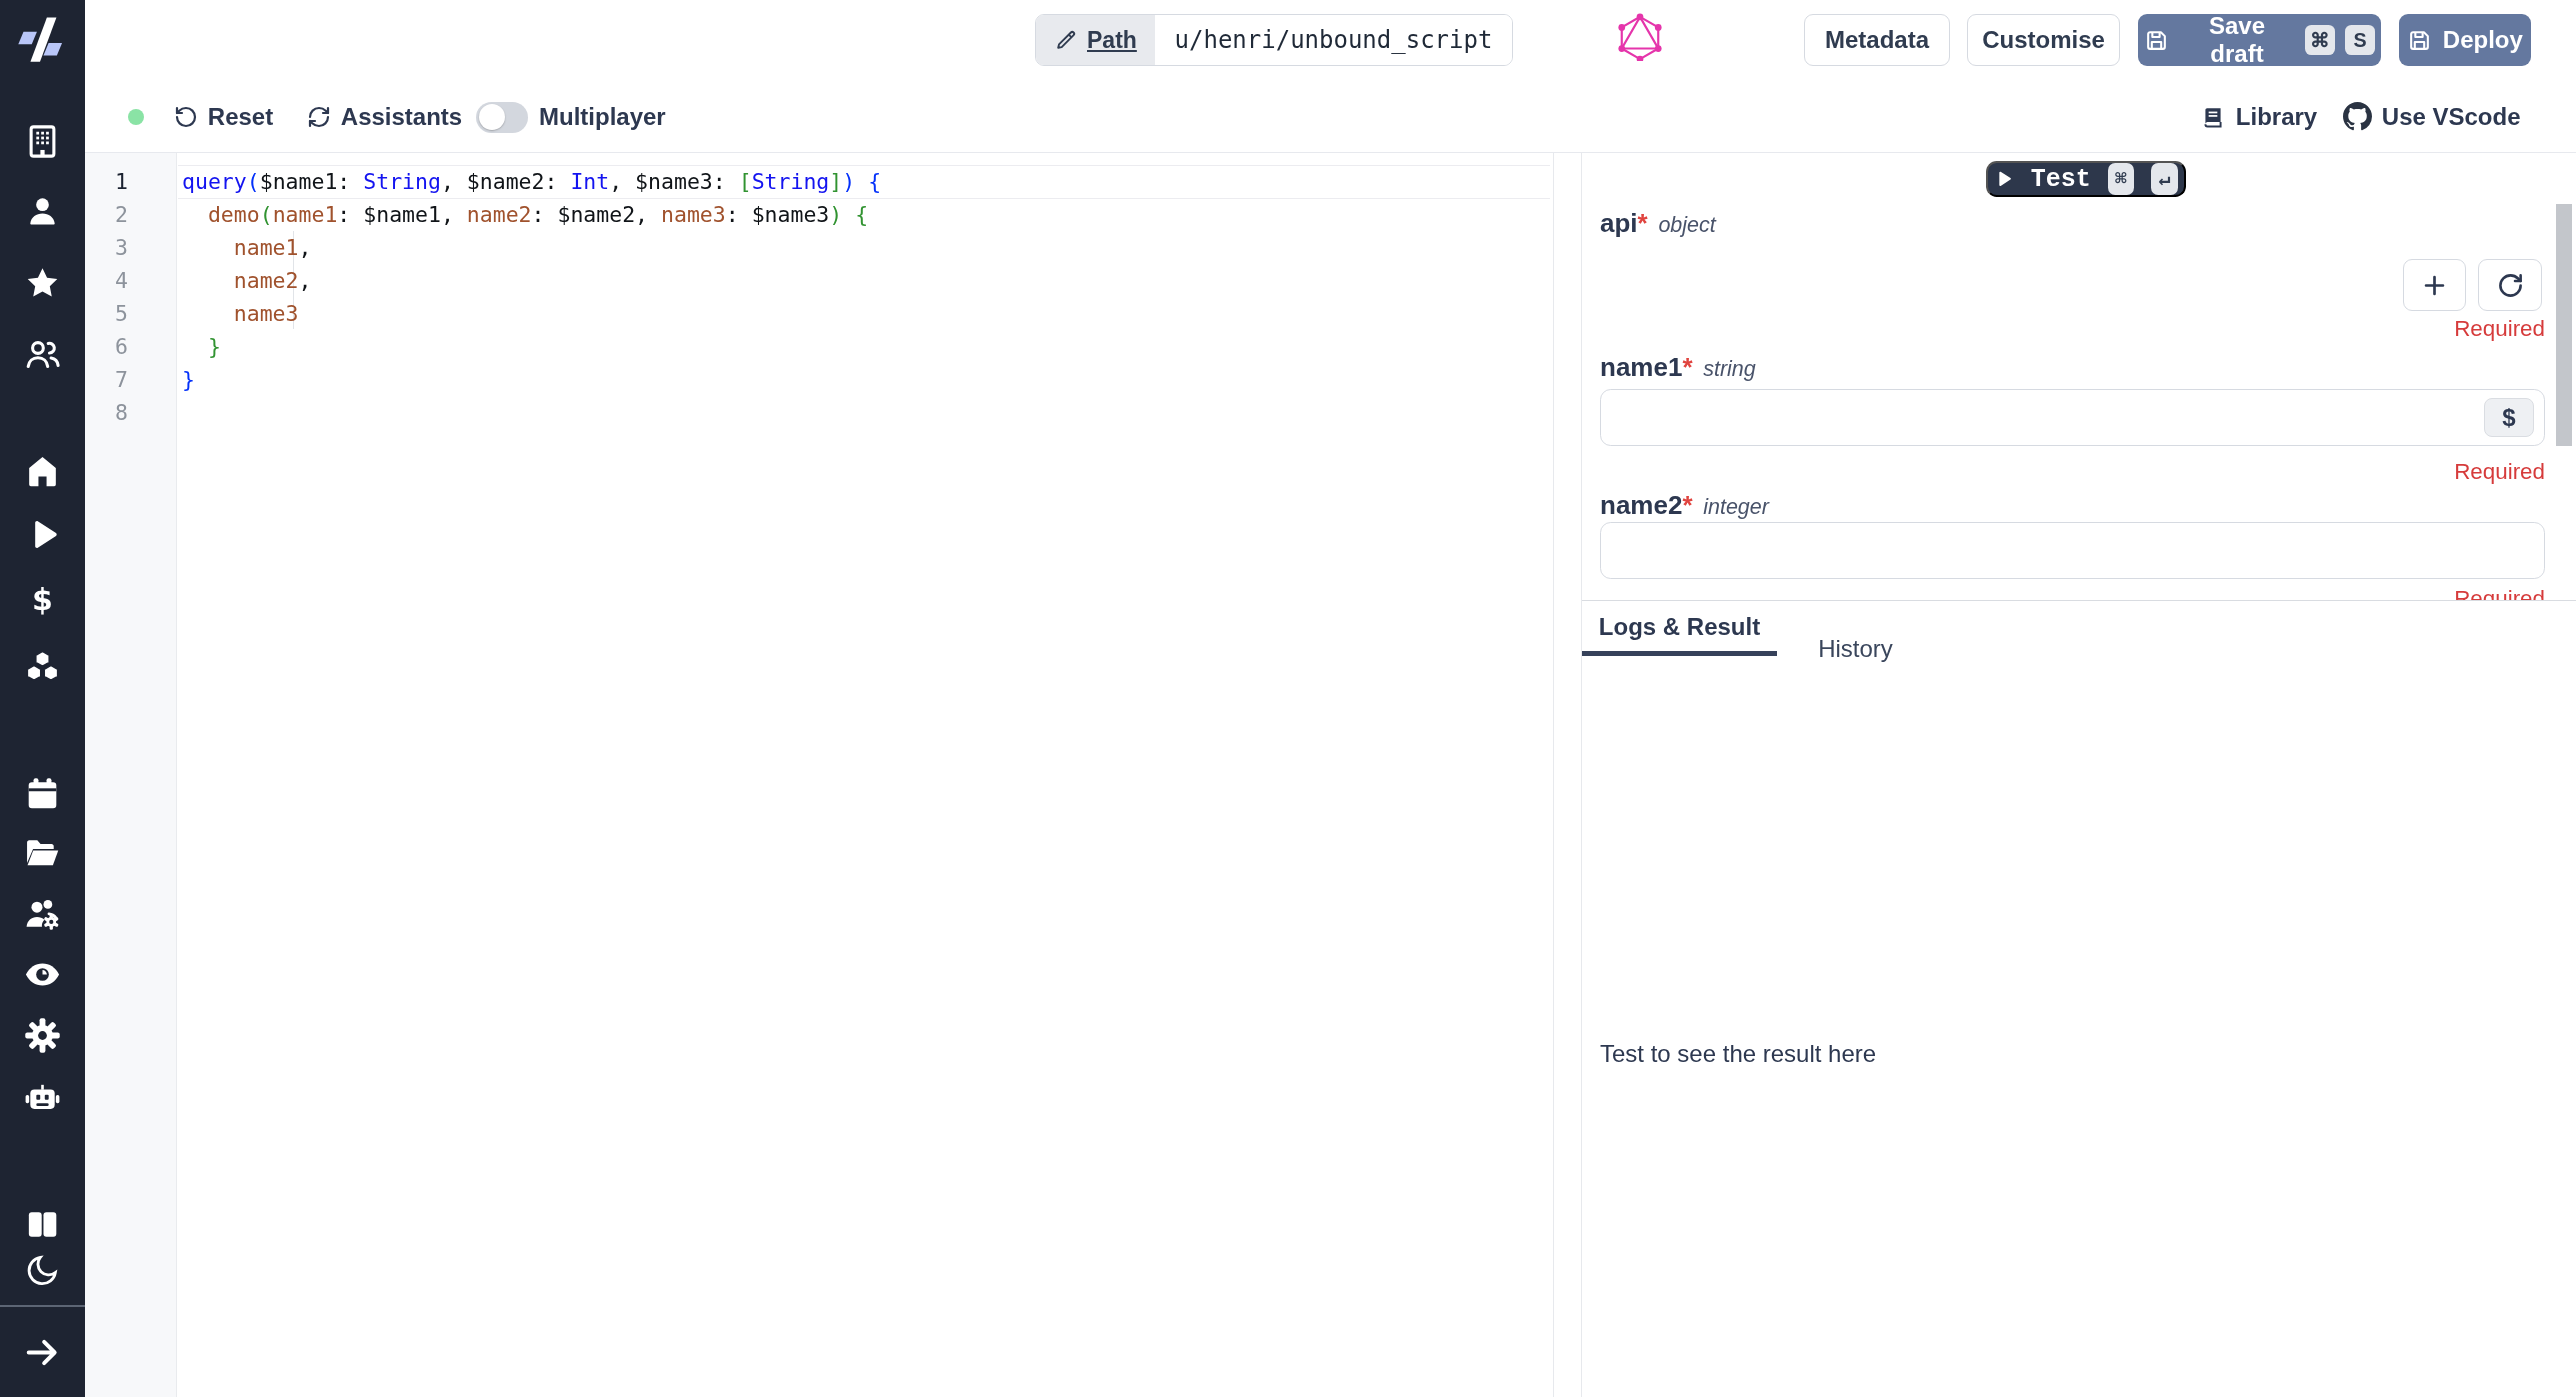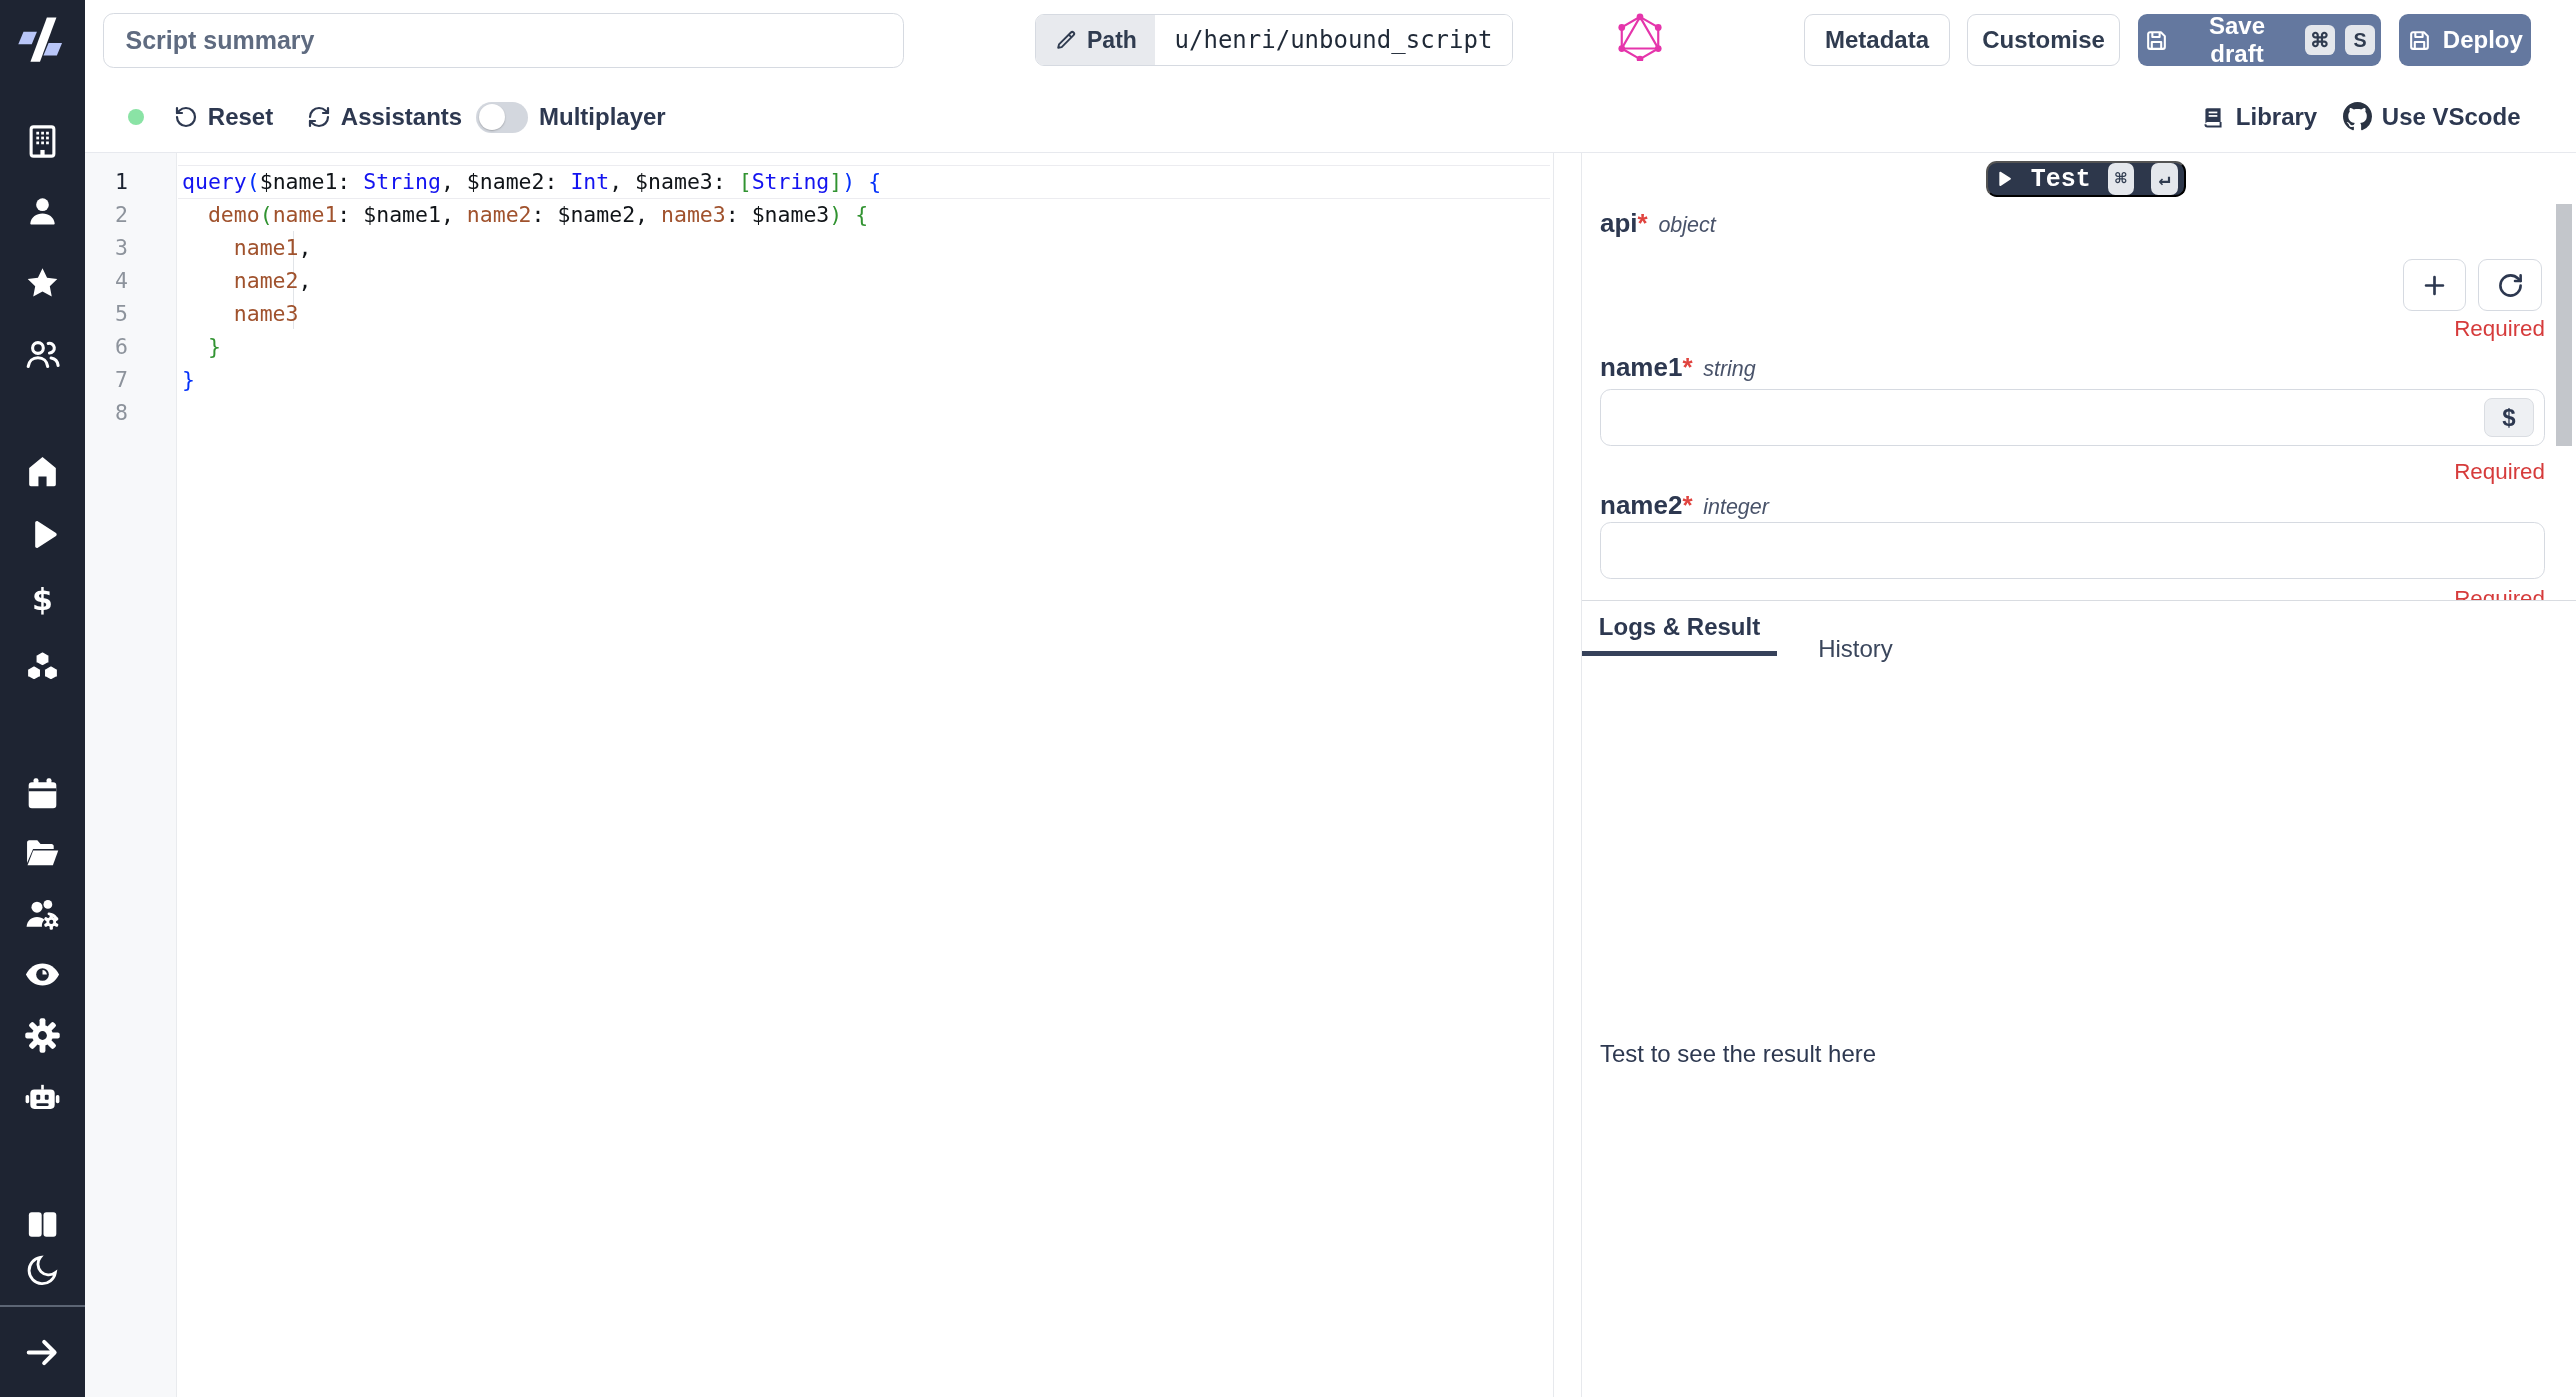--- a/index.html
+++ b/index.html
@@ -9,21 +9,21 @@
   .sidebar{position:absolute;left:0;top:0;width:85px;height:1397px;background:#1e2432;z-index:5;}
   .side-ic{position:absolute;left:0;width:85px;display:flex;justify-content:center;align-items:center;color:#fff;cursor:pointer;}
   .side-div{position:absolute;left:0;top:1305px;width:85px;height:1.8px;background:#5c6574;}
   .dollar-glyph{font-size:30px;font-weight:bold;color:#fff;font-family:"DejaVu Sans",sans-serif;}
   
   .topbar{position:absolute;left:85px;top:0;width:2491px;height:81px;background:#fff;}
   .summary-input{position:absolute;left:18px;top:12.5px;width:801px;height:55px;border:1.8px solid #d6dae1;border-radius:10.7px;
       font-size:25px;font-weight:600;color:#303c50;padding:0 21.5px;box-sizing:border-box;outline:none;font-family:"Liberation Sans",sans-serif;}
   .summary-input::placeholder{color:#5f6b80;opacity:1;}
   .path-group{position:absolute;left:950px;top:14.3px;height:52px;border:1.8px solid #d6dae1;border-radius:9px;display:flex;overflow:hidden;box-sizing:border-box;}
-  .path-seg1{background:#e8eaee;display:flex;align-items:center;gap:9px;padding:0 18px;font-size:23px;font-weight:700;}
+  .path-seg1{background:#e8eaee;display:flex;align-items:center;gap:9px;padding:0 18px;font-size:23px;font-weight:700;text-decoration:underline;}
   .path-seg2{background:#fff;display:flex;align-items:center;padding:0 19.7px;font-family:"DejaVu Sans Mono",monospace;font-size:24px;color:#1f2937;text-align:right;}
   .gql-logo{position:absolute;left:1531px;top:13.4px;}
   .tb-btn{position:absolute;top:14.3px;height:52px;border-radius:9px;display:flex;align-items:center;justify-content:center;gap:10.7px;
       font-size:24px;font-weight:700;box-sizing:border-box;cursor:pointer;}
   .tb-outline{background:#fff;border:1.8px solid #d6dae1;color:#303c50;}
   .tb-primary{background:#64789f;border:none;color:#fff;}
   .kbd{display:inline-flex;align-items:center;justify-content:center;width:30px;height:30px;background:#e4e7ec;border-radius:6.3px;
       color:#303c50;font-size:19.7px;font-weight:700;}
   
   .toolbar{position:absolute;left:85px;top:81px;width:2491px;height:72px;background:#fff;border-bottom:1.8px solid #e7e9ee;box-sizing:border-box;}
@@ -220,21 +220,20 @@
     </div>
     <div class="side-div"></div>
     <div class="side-ic" style="top:1333px;height:39px;">
       <svg width="39" height="39" viewBox="0 0 24 24" fill="none" stroke="#fff" stroke-width="2.4" stroke-linecap="round" stroke-linejoin="round">
         <path d="M3.5 12h15M13 5.5 19.5 12 13 18.5"></path>
       </svg>
     </div>
   </aside>
 
   <header class="topbar">
-    <input class="summary-input" type="text" placeholder="Script summary" style="">
     <div class="path-group">
       <div class="path-seg1">
         <span>
           <svg width="24" height="24" viewBox="0 0 24 24" fill="none" stroke="#303c50" stroke-width="1.9" stroke-linejoin="round">
             <path d="M4.2 19.8 5 16.4 16.9 4.5a1.9 1.9 0 0 1 2.7 2.7L7.7 19.1l-3.5.7Z"></path>
             <path d="M14.8 6.6l2.7 2.7"></path>
           </svg>
         </span>
         <span>Path</span>
       </div>

